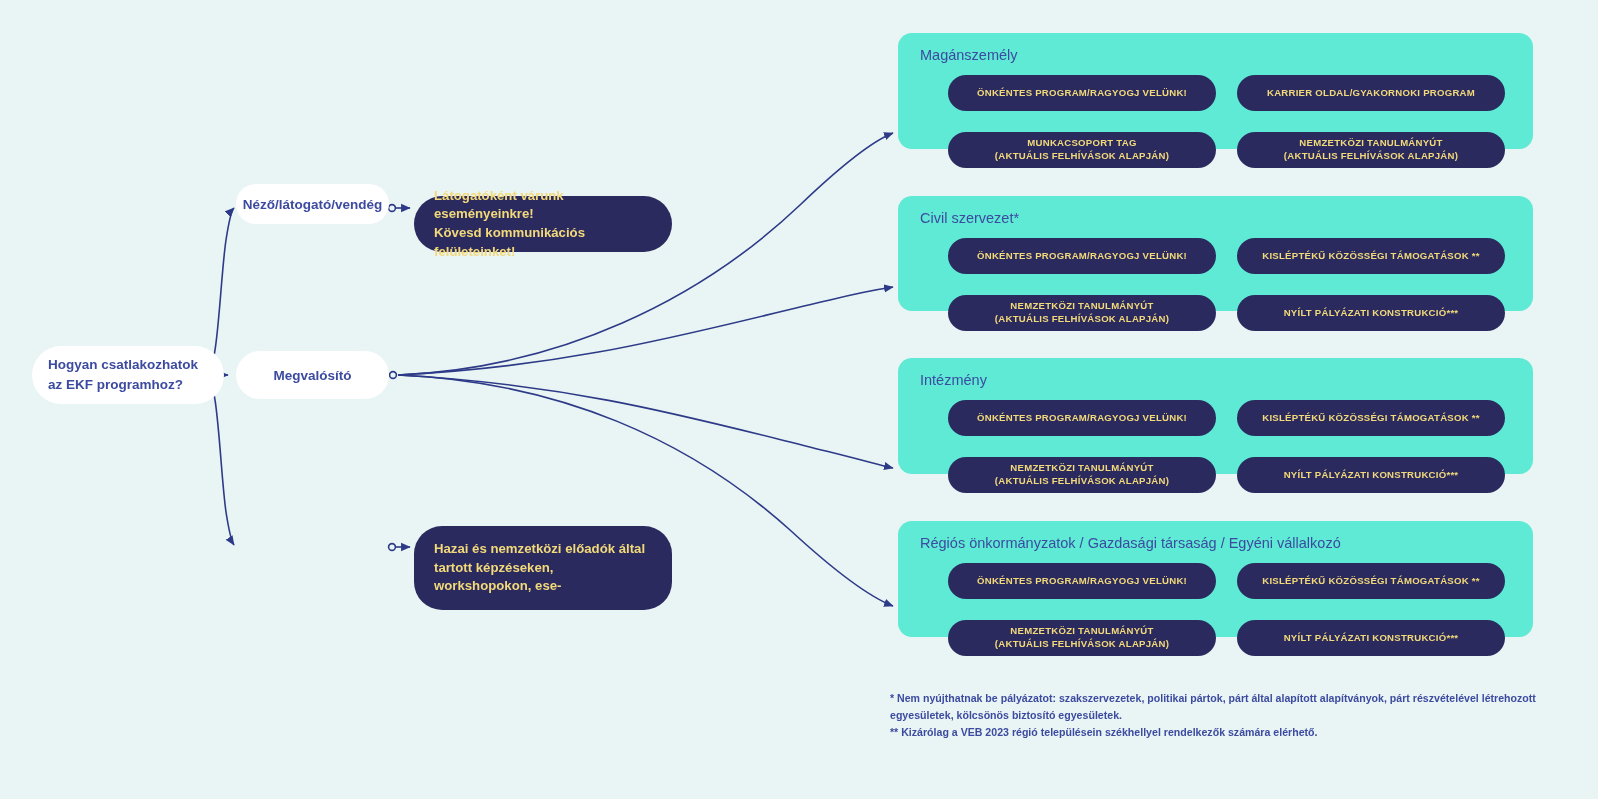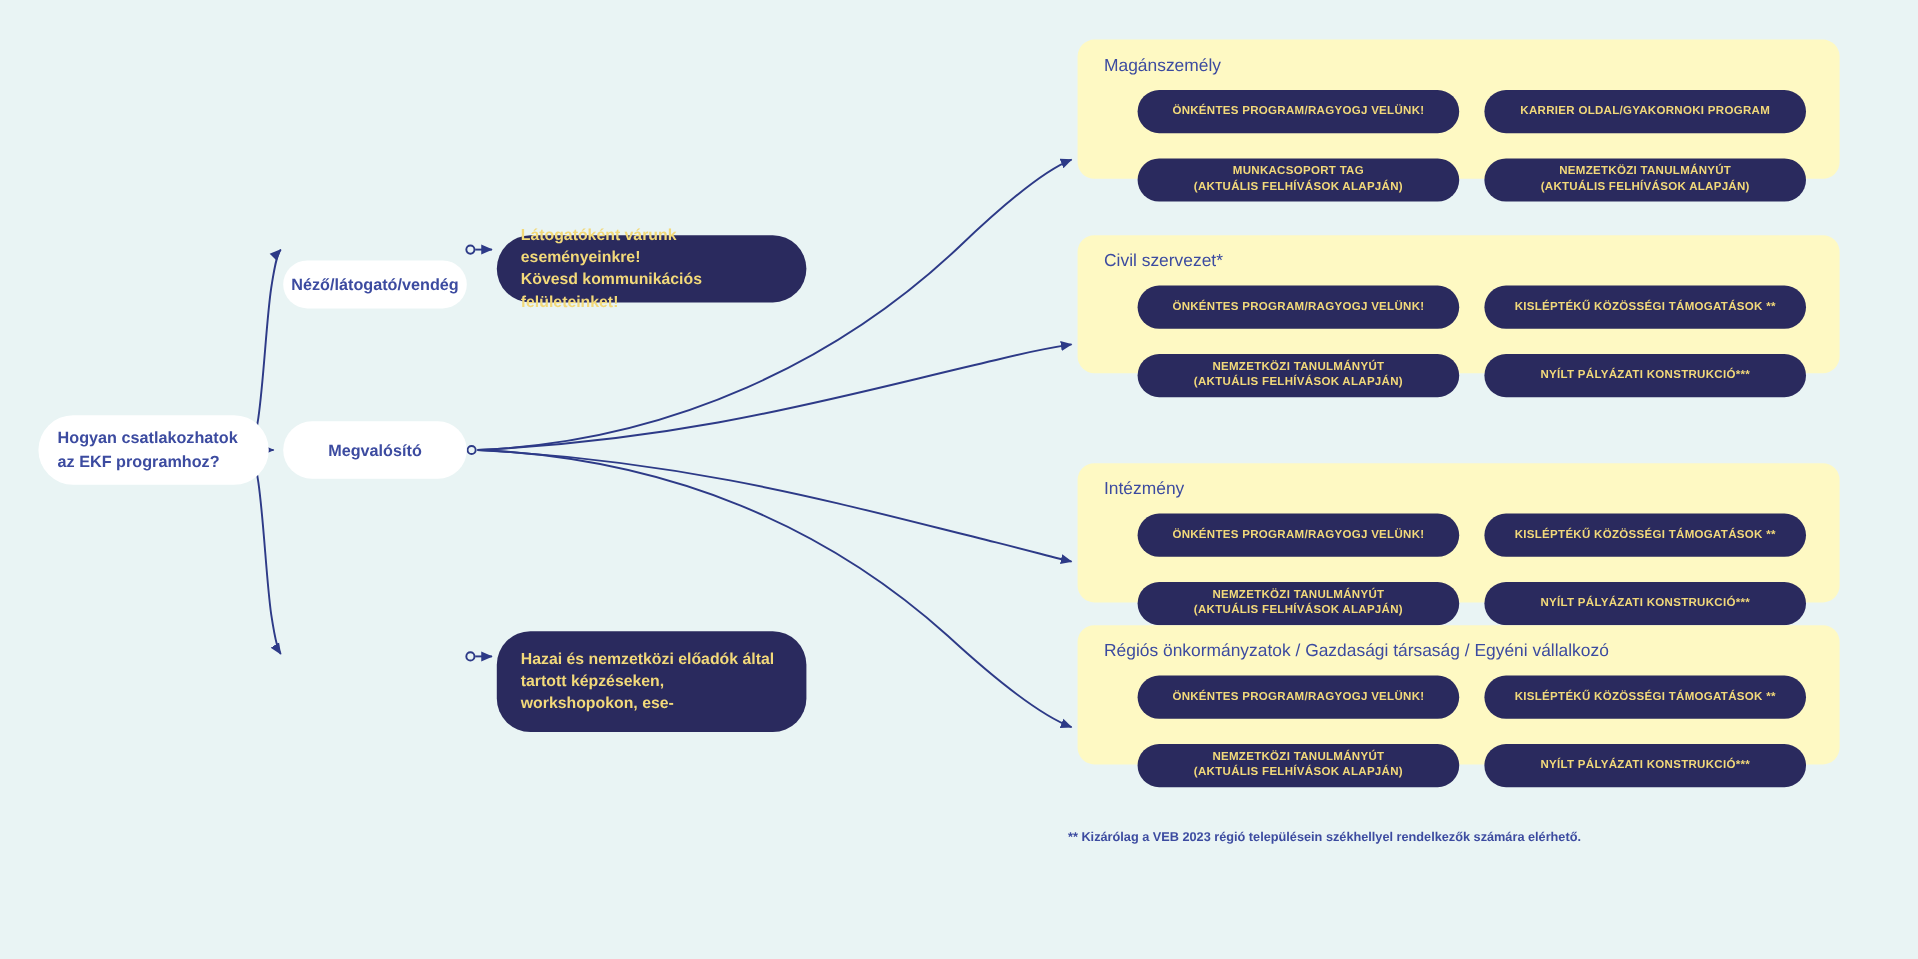--- a/index.html
+++ b/index.html
@@ -20,44 +20,44 @@
     display:flex;align-items:center;
     color:#3c4ba0;font-weight:bold;
   }
   .node.root{
     left:32px;top:346px;width:176px;height:58px;
     padding:0 0 0 16px;font-size:13.5px;line-height:1.45;
   }
   .node.branch{
     justify-content:center;text-align:center;font-size:13.5px;
   }
-  #node-nezo{left:236px;top:184px;width:153px;height:40px;margin-top:33px;}
+  #node-nezo{left:236px;top:184px;width:153px;height:40px;}
   #node-megvalosito{left:236px;top:351px;width:153px;height:48px;}
   #node-regisztralt{left:236px;top:523px;width:153px;height:48px;}
 
   
   .bubble{
     position:absolute;background:#2a2a5e;border-radius:28px;
     color:#f2d97a;font-weight:bold;font-size:13.2px;line-height:1.42;
     display:flex;align-items:center;padding:0 20px;
     box-sizing:border-box;
     margin-top:12px;
   }
   #bubble-nezo{left:414px;top:184px;width:258px;height:56px;}
   #bubble-regisztralt{left:414px;top:514px;width:258px;height:84px;}
 
   
   .panel{
     position:absolute;left:898px;width:635px;
-    background:#fef9c3;border-radius:14px;
+    background:#5eead4;border-radius:14px;
     box-sizing:border-box;
   }
   #panel-0{top:33px;height:116px;}
   #panel-1{top:196px;height:115px;}
-  #panel-2{top:358px;height:116px;margin-top:28px;}
+  #panel-2{top:358px;height:116px;}
   #panel-3{top:521px;height:116px;}
 
   .panel-title{
     position:absolute;left:22px;top:14px;
     color:#3c4ba0;font-size:14.5px;font-weight:normal;
     white-space:nowrap;
   }
   .pill-grid{
     position:absolute;left:50px;top:42px;
     display:grid;grid-template-columns:268px 268px;
@@ -208,16 +208,17 @@
       <div class="pill two-line">
           <span><span>NEMZETKÖZI TANULMÁNYÚT</span><br><span>(AKTUÁLIS FELHÍVÁSOK ALAPJÁN)</span></span>
         </div>
       <div class="pill">
           <span><span>NYÍLT PÁLYÁZATI KONSTRUKCIÓ***</span></span>
         </div>
     </div>
   </div>
 
   <div id="footnotes">
+    <div>*  Nem nyújthatnak be pályázatot: szakszervezetek, politikai pártok, párt által alapított alapítványok, párt részvételével létrehozott egyesületek, kölcsönös biztosító egyesületek.</div>
     <div>** Kizárólag a VEB 2023 régió településein székhellyel rendelkezők számára elérhető.</div>
   </div>
 
 </div>
 
 </body></html>

